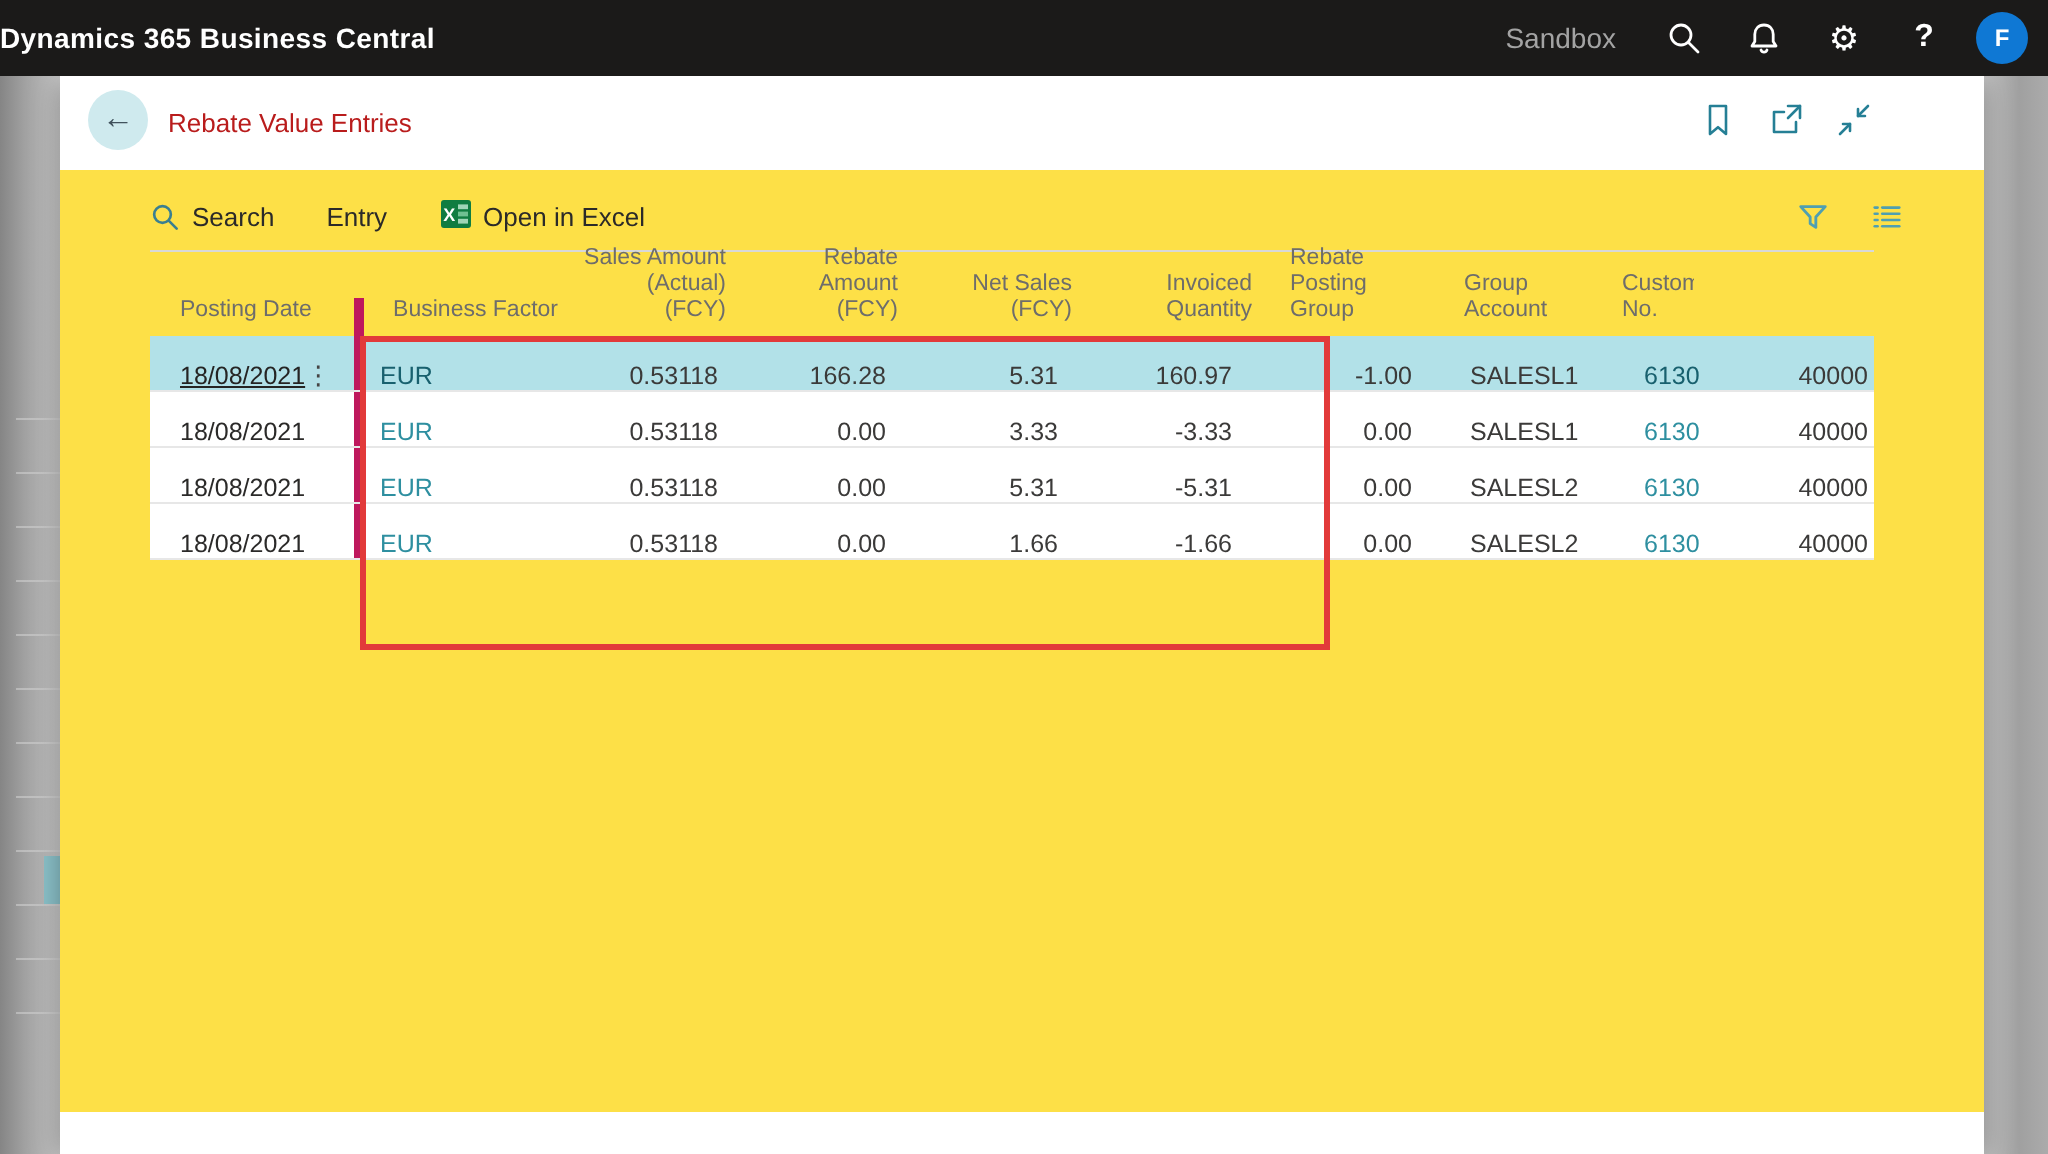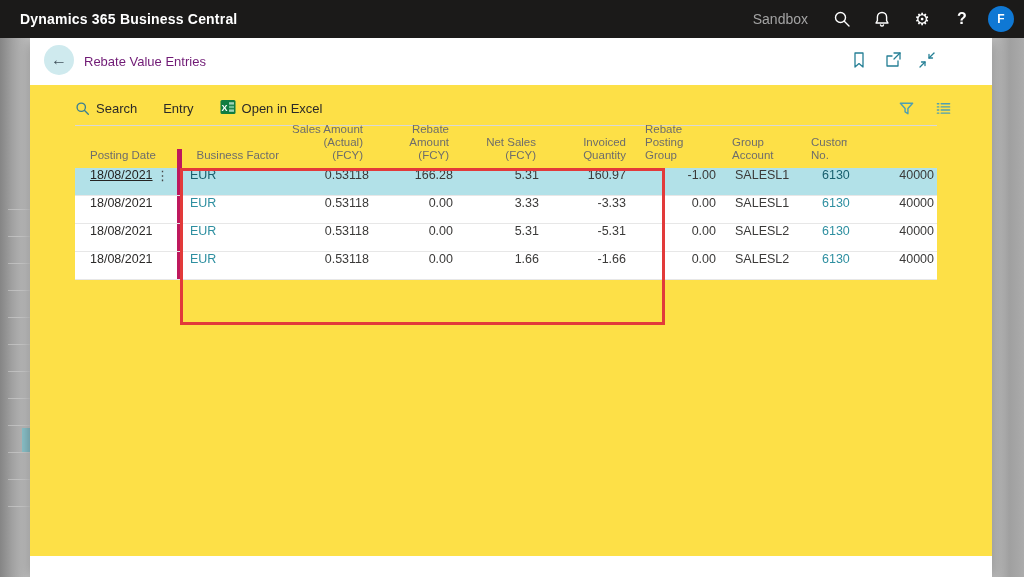--- a/index.html
+++ b/index.html
@@ -4,21 +4,21 @@
 <style>
   html,body{margin:0;padding:0;}
   body{
     width:1024px;height:577px;position:relative;overflow:hidden;
     font-family:"Liberation Sans",sans-serif;background:#a8a8a8;
     -webkit-font-smoothing:antialiased;
   }
   
   .topbar{position:absolute;left:0;top:0;width:1024px;height:38px;background:#1b1a19;
     display:flex;align-items:center;z-index:20;}
-  .brand{color:#fff;font-size:14px;font-weight:bold;margin-left:20px;letter-spacing:.2px;}
+  .brand{color:#fff;font-size:14px;font-weight:bold;letter-spacing:.2px;}
   .topbar .spacer{flex:1;}
   .env{color:#a3a3a3;font-size:14px;margin-right:14px;cursor:pointer;}
   .tb-ic{width:40px;height:38px;display:flex;align-items:center;justify-content:center;color:#fff;cursor:pointer;}
   .tb-ic svg{display:block;}
   .gear-glyph{font-size:17px;line-height:1;}
   .help-glyph{font-size:16px;font-weight:bold;}
   .avatar{width:26px;height:26px;border-radius:50%;background:#0f78d4;color:#fff;font-size:12px;
     font-weight:bold;display:flex;align-items:center;justify-content:center;margin:0 10px 0 6px;cursor:pointer;}
   
   .bgL{position:absolute;left:0;top:38px;width:30px;height:539px;
@@ -28,40 +28,40 @@
   .bgL .sel-mark{position:absolute;left:22px;top:390px;width:8px;height:24px;background:#8cc3cb;}
   .bgR{position:absolute;left:992px;top:38px;width:32px;height:539px;
     background:linear-gradient(90deg,#c6c6c6 0%,#a0a0a0 55%,#ababab 100%);}
   
   .card{position:absolute;left:30px;top:38px;width:962px;height:539px;background:#fff;
     box-shadow:0 2px 14px rgba(0,0,0,.35);z-index:5;}
   .card-head{position:relative;height:47px;background:#fff;}
   .back-btn{position:absolute;left:14px;top:7px;width:30px;height:30px;border-radius:50%;
     background:#cfeaee;display:flex;align-items:center;justify-content:center;cursor:pointer;}
   .back-btn span{color:#41525c;font-size:16px;line-height:1;}
-  .ptitle{position:absolute;left:54px;top:16px;font-size:13px;color:#701a75;}
+  .ptitle{position:absolute;left:54px;top:16px;font-size:13px;color:#b91c1c;}
   .head-icons{position:absolute;right:56px;top:13px;display:flex;gap:16px;}
   .head-icons .ic{width:18px;height:18px;cursor:pointer;}
   
   .card-body{position:absolute;left:0;top:47px;width:962px;height:471px;background:#fde047;}
   .toolbar{position:absolute;left:45px;right:40px;top:8px;height:30px;display:flex;align-items:center;
     font-size:13px;color:#2b2a29;}
   .tool{display:flex;align-items:center;gap:6px;cursor:pointer;}
   .tool+.tool{margin-left:26px;}
   .toolbar .right-tools{margin-left:auto;display:flex;gap:20px;}
   .right-tools .ic{width:17px;height:17px;cursor:pointer;}
   
   .grid{position:absolute;left:45px;top:40px;width:862px;}
   .ghead{display:flex;height:42px;border-top:1px solid #d8d8d8;align-items:flex-end;}
   .hcell{box-sizing:border-box;padding:0 6px 6px 6px;font-size:11.5px;line-height:13px;color:#6e6d6b;
     white-space:pre-line;overflow:hidden;cursor:pointer;}
   .grow{display:flex;height:27px;background:#fff;border-bottom:1px solid #e7e7e7;cursor:pointer;}
   .grow.selected{background:#b2e1e8;}
-  .cell{box-sizing:border-box;padding:0 6px;font-size:12.5px;color:#3b3a39;display:flex;
-    align-items:flex-start;overflow:hidden;white-space:nowrap;}
+  .cell{box-sizing:border-box;padding:0 16px;font-size:12.5px;color:#3b3a39;display:flex;
+    align-items:flex-end;overflow:hidden;white-space:nowrap;}
   .right{justify-content:flex-end;text-align:right;}
   .hcell.right{text-align:right;}
   .c0{width:107px;padding-left:15px;border-right:5px solid #be185d;}
   .c1{width:90px;padding-left:8px;}
   .c2{width:103px;}
   .c3{width:84px;}
   .c4{width:86px;}
   .c5{width:87px;}
   .c6{width:90px;}
   .c7{width:94px;padding-left:13px;}

